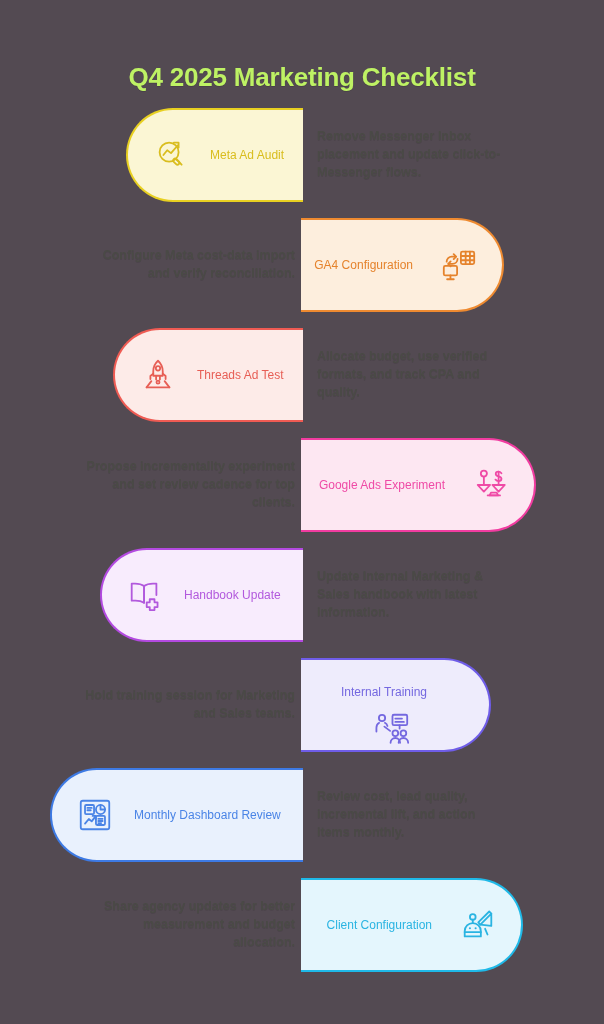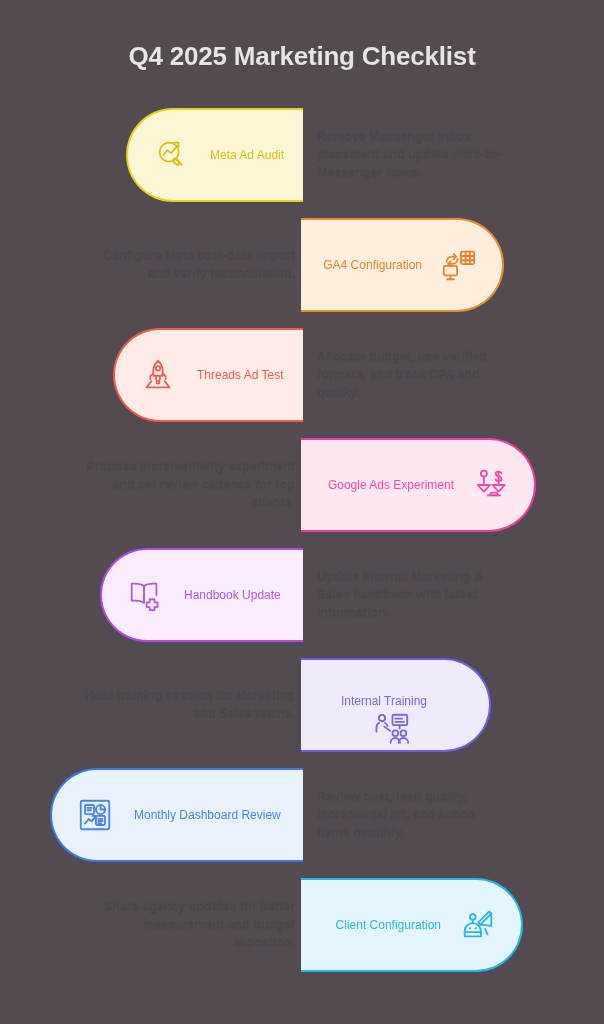--- a/index.html
+++ b/index.html
@@ -60,20 +60,21 @@
     padding-right: 16px;
   }
 
   
   .card.right {
     border-radius: 0 52px 52px 0;
     flex-direction: row;
     justify-content: flex-end;
     padding-right: 22px;
     padding-left: 16px;
+    gap: 9px;
   }
 
   .card-label {
     font-size: 12px;
     font-weight: 500;
     white-space: nowrap;
   }
 
   .card.left .card-label  { margin-left: 18px; }
   .card.right .card-label { margin-right: 16px; }
@@ -100,21 +101,21 @@
     line-height: 1.42;
     color: #4a4a46;
     text-shadow: 0 1px 0 rgba(0,0,0,0.08);
   }
   .desc.align-left  { text-align: left; }
   .desc.align-right { text-align: right; }
 </style>
 </head>
 <body style="background: rgb(83, 74, 82);">
 
-<h1 id="page-title" style="color: #e5e5e5;">Q4 2025 Marketing Checklist</h1>
+<h1 id="page-title" style="color: #bef264; margin-top: 21px;">Q4 2025 Marketing Checklist</h1>
 
 <div class="checklist">
     <div class="row">
       <div class="card left" style="left: 126px; width: 177px; background: rgb(251, 246, 212); border-top: 2px solid rgb(232, 208, 33); border-right: none; border-bottom: 2px solid rgb(232, 208, 33); border-left: 2px solid rgb(232, 208, 33); border-image: initial; color: rgb(217, 189, 30);">
         <span class="icon-box" style="color: rgb(217, 189, 30);">
     <svg viewBox="0 0 40 40" fill="none" stroke="currentColor" stroke-width="1.9" stroke-linecap="round" stroke-linejoin="round">
       <circle cx="18" cy="17" r="10"></circle>
       <path d="M12 20l4-5 4 3 7-8"></path>
       <path d="M23 7h5v5"></path>
       <path d="M25.2 24.2l6 6"></path>

